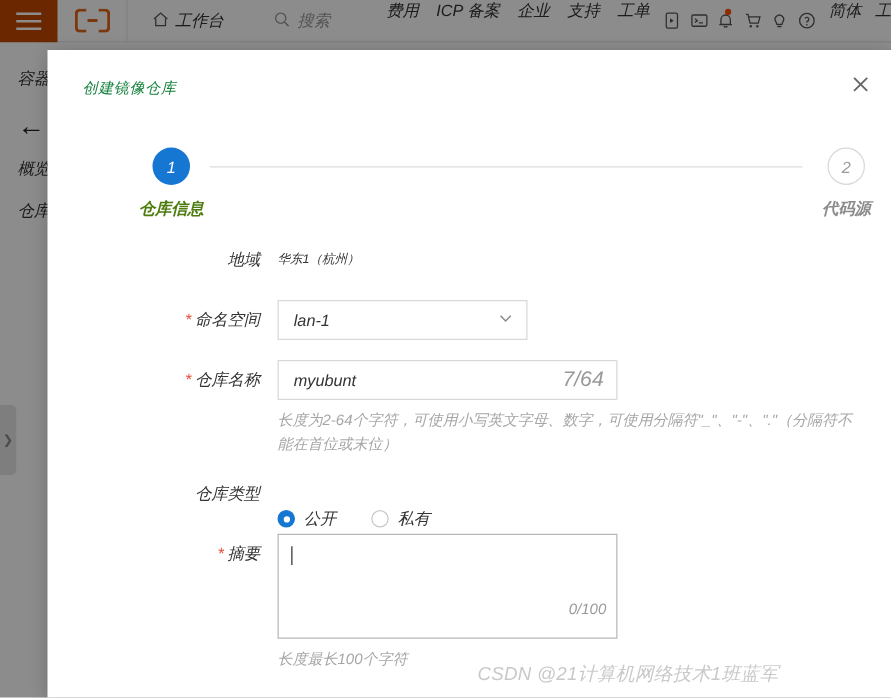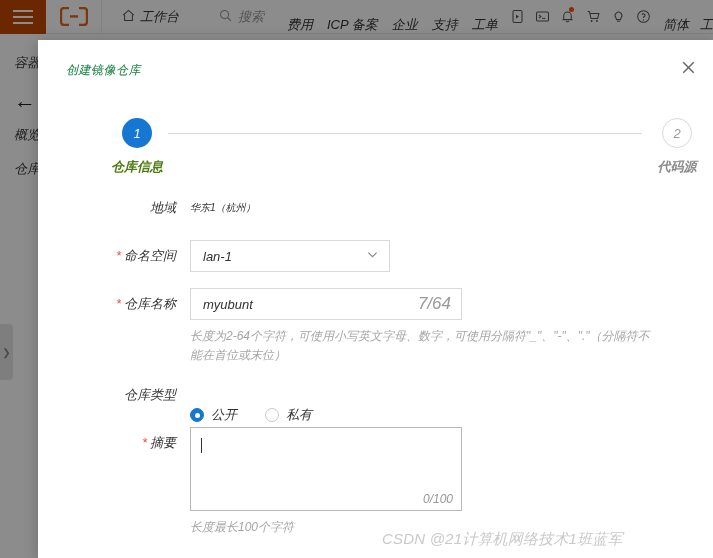--- a/index.html
+++ b/index.html
@@ -47,22 +47,22 @@
     flex: 0 0 auto;
   }
   .nav-work { margin-left: 10px; }
   .nav-search {
     display:flex; align-items:center; gap:6px;
     height: 24px; margin-left: 22px; padding: 0 8px;
     font-size: 13px; color: #999;
     flex: 0 0 auto;
   }
   .topbar-right {
-    display:flex; align-items:flex-end; gap: 0px;
-    margin-left: 8px;
+    display:flex; align-items:flex-start; gap: 0px;
+    margin-left: 30px;
     flex: 1 1 auto;
     overflow: hidden;
   }
   .tr-text { font-size: 13px; color: #333; padding: 0 7px; white-space: nowrap; }
   .tr-icon {
     width: 26px; height: 34px;
     display:flex; align-items:center; justify-content:center;
     position: relative;
     color: #555;
   }
@@ -145,21 +145,21 @@
   .step-label { margin-top: 10px; font-size: 13px; font-weight: bold; white-space: nowrap; }
   .step-label.active { color: #4d7c0f; }
   .step-label.inactive { color: #8c8c8c; }
   .step-line {
     position: absolute; left: 100px; top: 15px;
     width: 474px; height: 1px;
     background: #dcdcdc;
   }
 
   
-  .form { position: absolute; left: 0; top: 152px; width: 548px; }
+  .form { position: absolute; left: 0; top: 152px; width: 548px; padding-left: 32px; }
   .row { display: flex; align-items: flex-start; margin-bottom: 0; }
   .label {
     width: 152px; flex: 0 0 152px;
     text-align: right; padding-right: 14px;
     font-size: 13px; color: #333;
     line-height: 32px;
   }
   .label .req { color: #e8503a; margin-right: 3px; font-size: 13px; }
   .field { flex: 1 1 auto; }
 
@@ -216,21 +216,21 @@
     border: 1px solid #b8b8b8;
     background: #fff;
     padding: 8px 10px;
   }
   .caret {
     display:inline-block; width: 1px; height: 15px;
     background: #333;
     vertical-align: middle;
   }
   .ta-counter {
-    position: absolute; right: 8px; bottom: 4px;
+    position: absolute; right: 8px; bottom: 16px;
     font-size: 12px; color: #999; margin-top: 12px;
   }
 
   .watermark {
     position: absolute; left: 382px; top: 530px;
     font-size: 15px; color: #c9c9c9;
     white-space: nowrap;
     letter-spacing: 0.2px;
   }
 </style>

